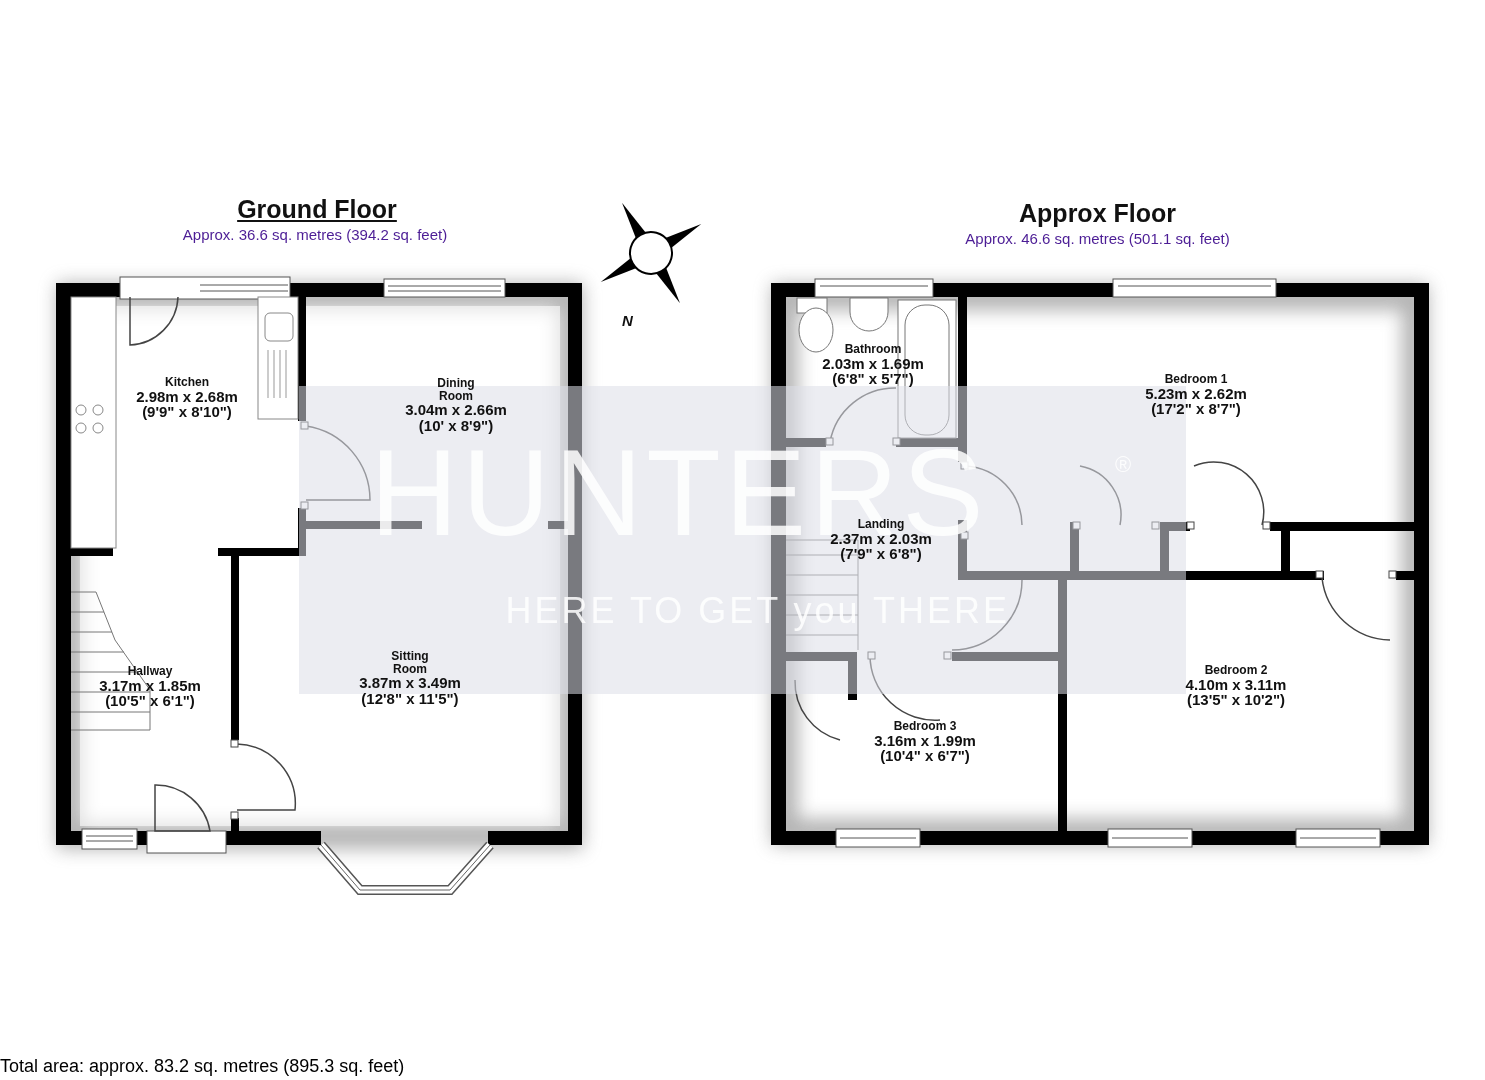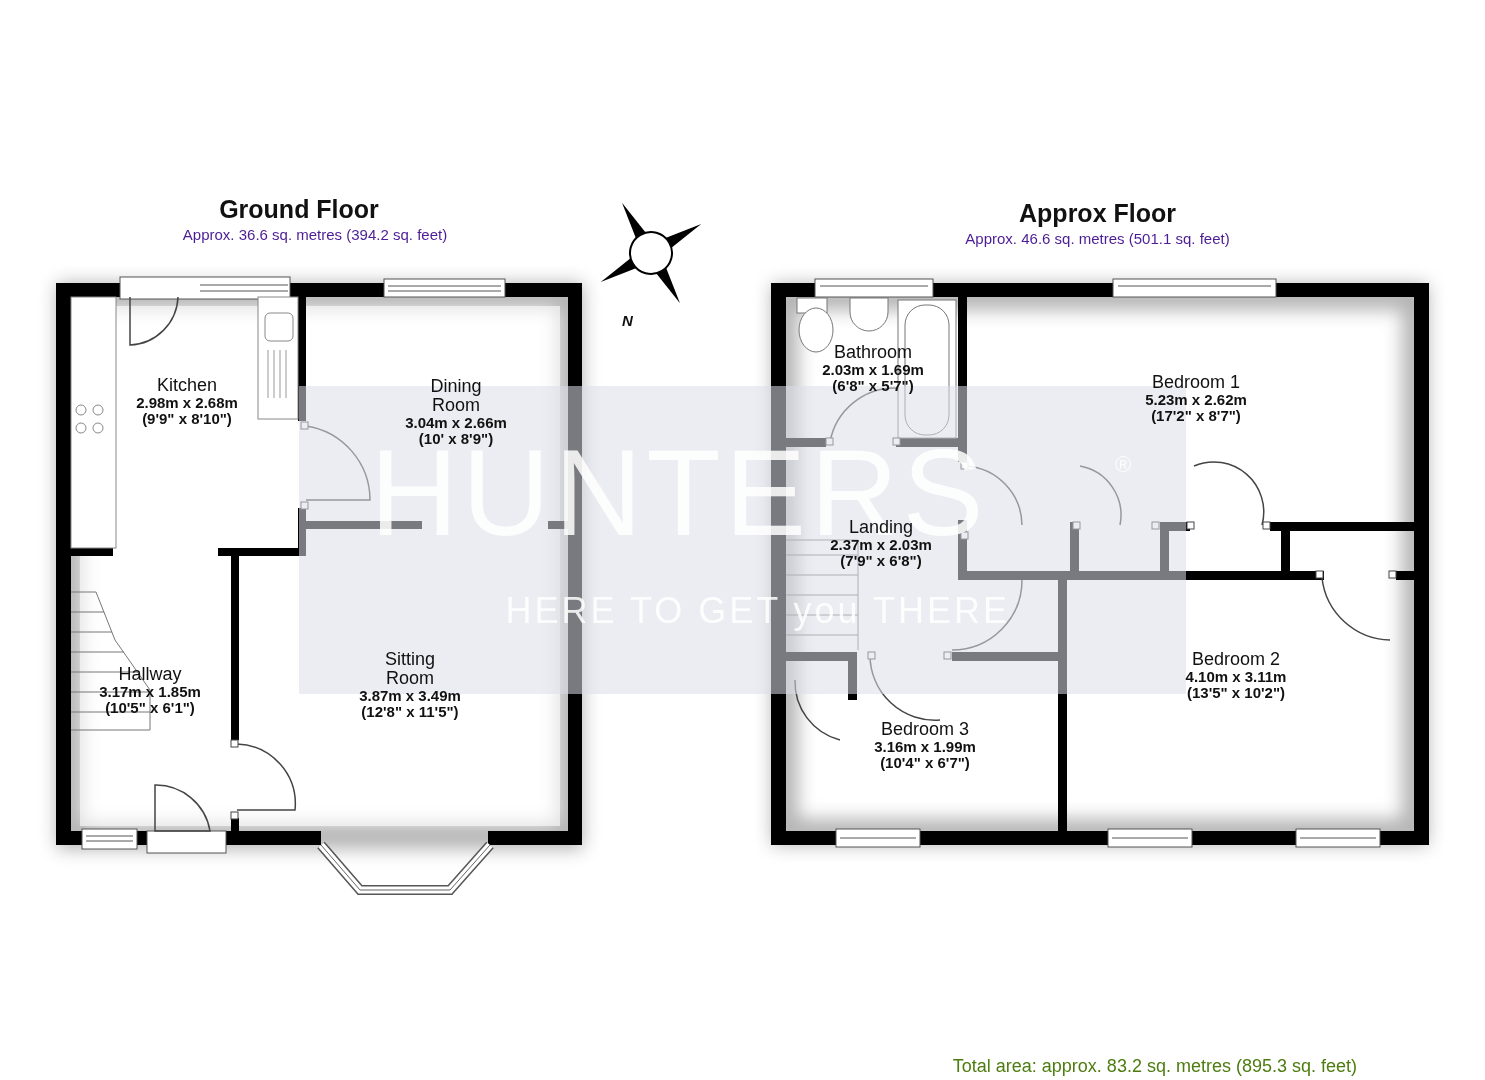--- a/index.html
+++ b/index.html
@@ -2,23 +2,23 @@
 <html><head>
 <meta charset="utf-8">
 <style>
   html, body { margin: 0; padding: 0; background: #ffffff; }
   body { width: 1485px; height: 1080px; position: relative; overflow: hidden;
          font-family: "Liberation Sans", sans-serif; color: #111; }
   .plan-svg { position: absolute; left: 0; top: 0; }
   .floor-title { position: absolute; text-align: center; font-weight: bold; font-size: 25px; color: #111; }
   .floor-sub { position: absolute; text-align: center; font-size: 15px; color: #4c1d95; }
   .room-label { position: absolute; text-align: center; line-height: 1.05; transform: translateX(-50%); white-space: nowrap; }
-  .room-name { font-weight: normal; font-size: 18px; display: block; white-space: pre-line; }
+  .room-name { font-weight: bold; font-size: 12px; display: block; white-space: pre-line; }
   .room-dim { font-size: 15px; display: block; font-weight: bold; }
-  .total { position: absolute; left: 0; width: 1357px; top: 1056px; text-align: right; font-size: 18px; color: #4d7c0f; }
+  .total { position: absolute; left: 0; width: 1357px; top: 1056px; text-align: left; font-size: 18px; color: #000000; }
   .wm-word { position: absolute; left: 370px; top: 432px; width: 770px; 
              font-family: Liberation Sans, sans-serif; font-size: 122px; letter-spacing: 4px;
              color: rgba(255,255,255,0.85); pointer-events: none; line-height: 1; }
   .wm-tag { position: absolute; left: 470px; top: 590px; width: 540px; text-align: right;
             font-size: 36px; letter-spacing: 3px; color: rgba(255,255,255,0.85); pointer-events:none; }
   .wm-reg { position: absolute; left: 1115px; top: 452px; font-size: 22px; color: rgba(255,255,255,0.85); }
   .compass-n { position: absolute; left: 622px; top: 312px; font-weight: bold; font-style: italic; font-size: 15px; }
 </style>
 </head>
 <body>
@@ -212,21 +212,21 @@
     <circle r="21" fill="#fff" stroke="#000" stroke-width="2"></circle>
   </g>
 </svg>
 
 <div class="wm-word">HUNTERS</div>
 <div class="wm-reg">®</div>
 <div class="wm-tag">HERE TO GET you THERE</div>
 
 <div class="compass-n">N</div>
 
-<div class="floor-title" style="left:114px;width:370px;top:195px;">Ground Floor</div>
+<div class="floor-title" style="left:132px;width:370px;top:195px;text-decoration:underline;">Ground Floor</div>
 <div class="floor-sub" style="left:130px;width:370px;top:226px;">Approx. 36.6 sq. metres (394.2 sq. feet)</div>
 
 <div class="floor-title" style="left:910px;width:375px;top:199px;">Approx Floor</div>
 <div class="floor-sub" style="left:910px;width:375px;top:230px;">Approx. 46.6 sq. metres (501.1 sq. feet)</div>
 
 <div class="room-label" style="left:187px;top:376px;">
   <span class="room-name">Kitchen</span>
   <span class="room-dim">2.98m x 2.68m</span>
   <span class="room-dim">(9'9" x 8'10")</span>
 </div>
@@ -256,21 +256,21 @@
 <div class="room-label" style="left:1196px;top:373px;">
   <span class="room-name">Bedroom 1</span>
   <span class="room-dim">5.23m x 2.62m</span>
   <span class="room-dim">(17'2" x 8'7")</span>
 </div>
 <div class="room-label" style="left:881px;top:518px;">
   <span class="room-name">Landing</span>
   <span class="room-dim">2.37m x 2.03m</span>
   <span class="room-dim">(7'9" x 6'8")</span>
 </div>
-<div class="room-label" style="left:1236px;top:650px;text-align:center;">
+<div class="room-label" style="left:1236px;top:664px;text-align:center;">
   <span class="room-name">Bedroom 2</span>
   <span class="room-dim">4.10m x 3.11m</span>
   <span class="room-dim">(13'5" x 10'2")</span>
 </div>
 <div class="room-label" style="left:925px;top:720px;">
   <span class="room-name">Bedroom 3</span>
   <span class="room-dim">3.16m x 1.99m</span>
   <span class="room-dim">(10'4" x 6'7")</span>
 </div>
 

